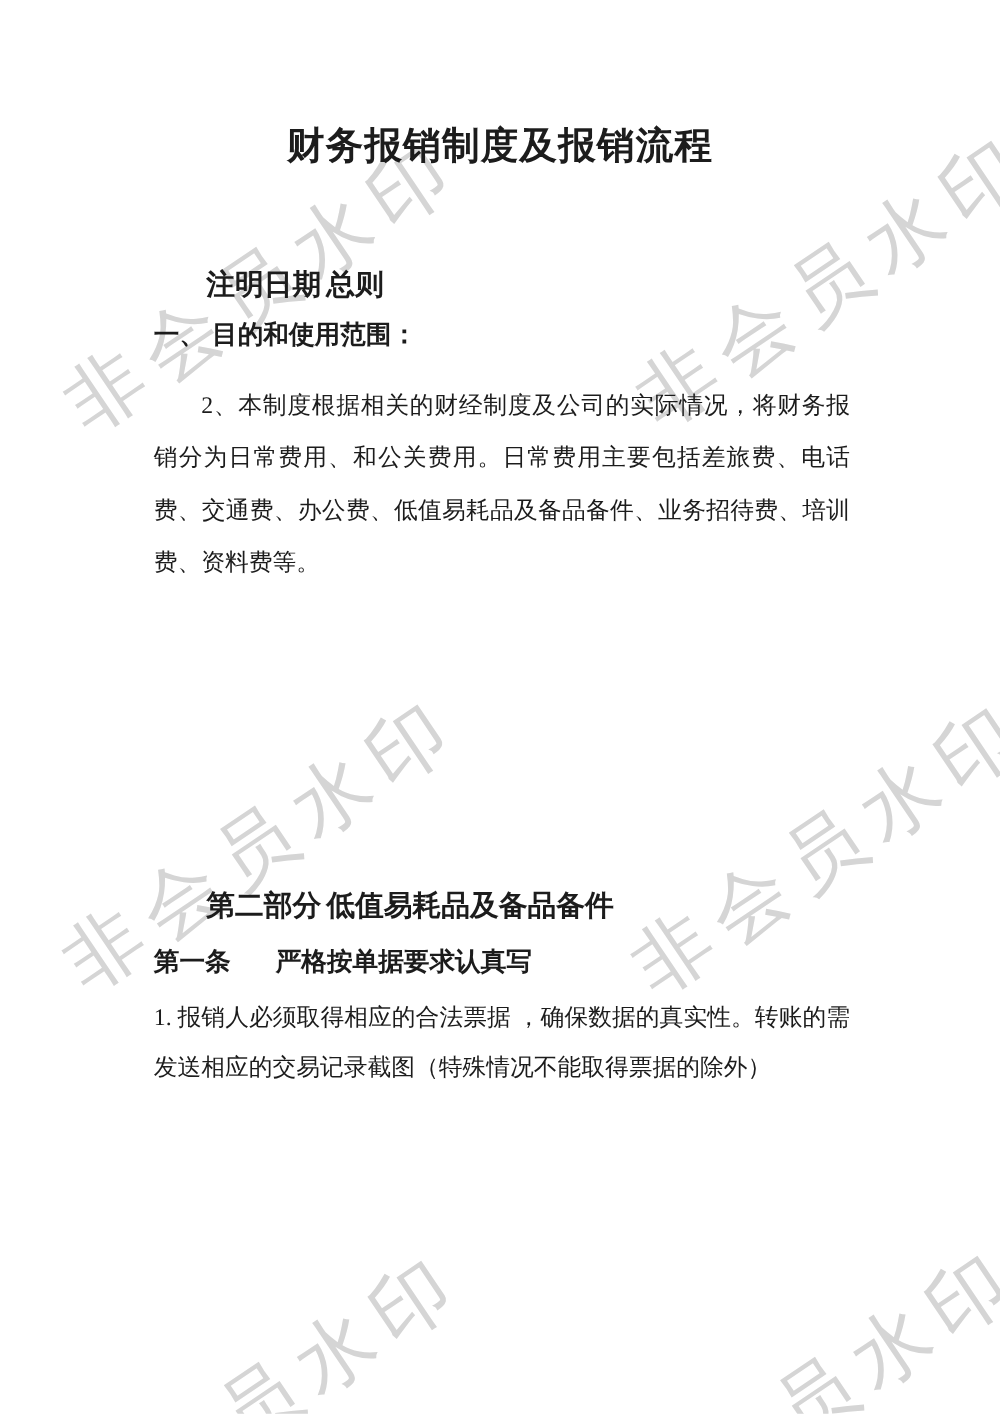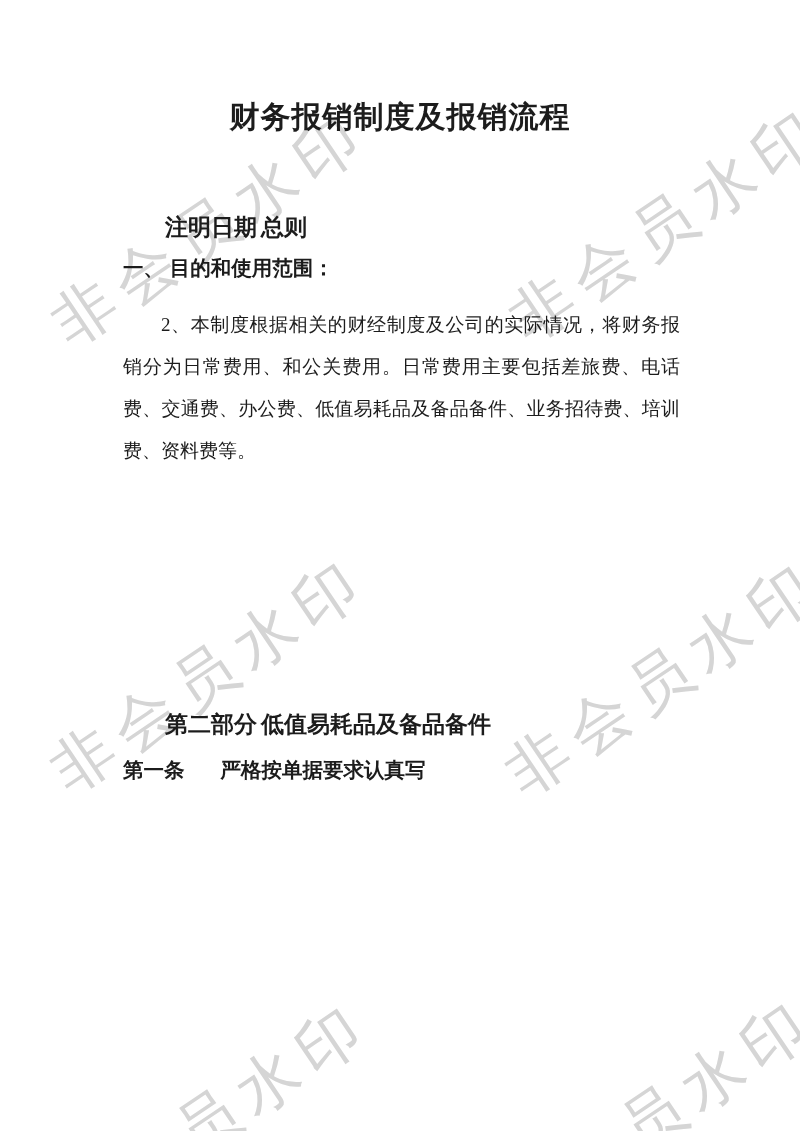--- a/index.html
+++ b/index.html
@@ -119,16 +119,17 @@
 
     <div class="h1 h1-part2">
       <span class="h1-label">第二部分</span><span class="h1-title">低值易耗品及备品备件</span>
     </div>
 
     <div class="h2 h2-part2">
       <span class="h2-label">第一条</span><span class="h2-title">严格按单据要求认真写</span>
     </div>
 
     <div class="body-block block-2">
+      <p>1. 报销人必须取得相应的合法票据 ，确保数据的真实性。转账的需发送相应的交易记录截图（特殊情况不能取得票据的除外）</p>
     </div>
 
   </div>
 </div>
 
 </body></html>

